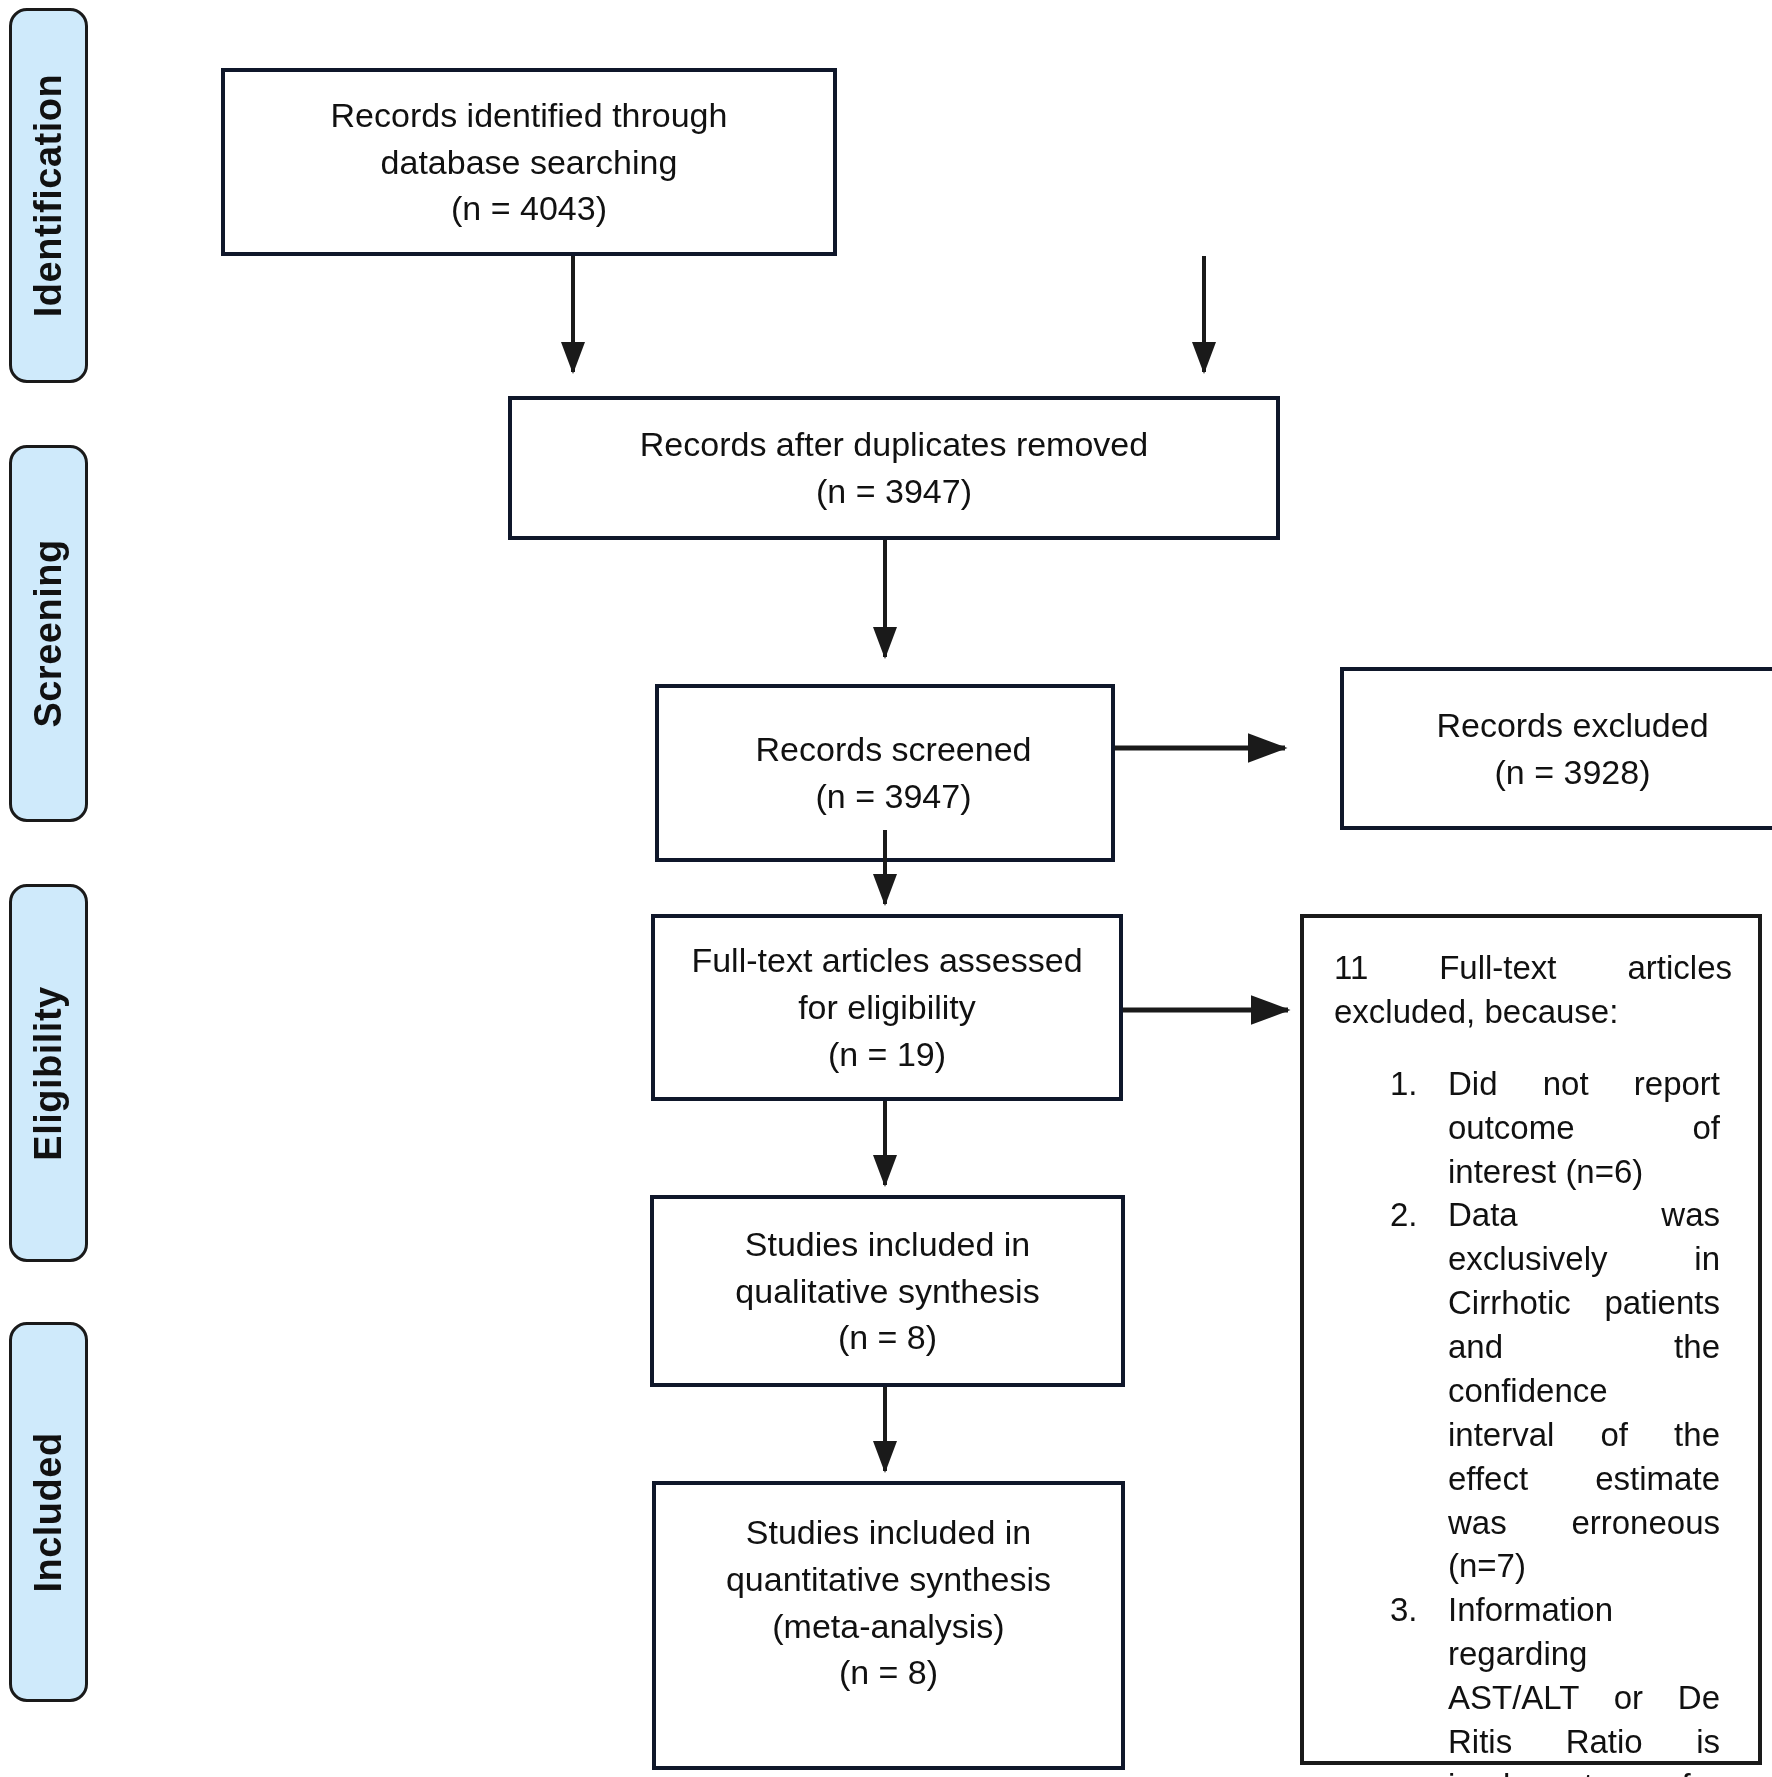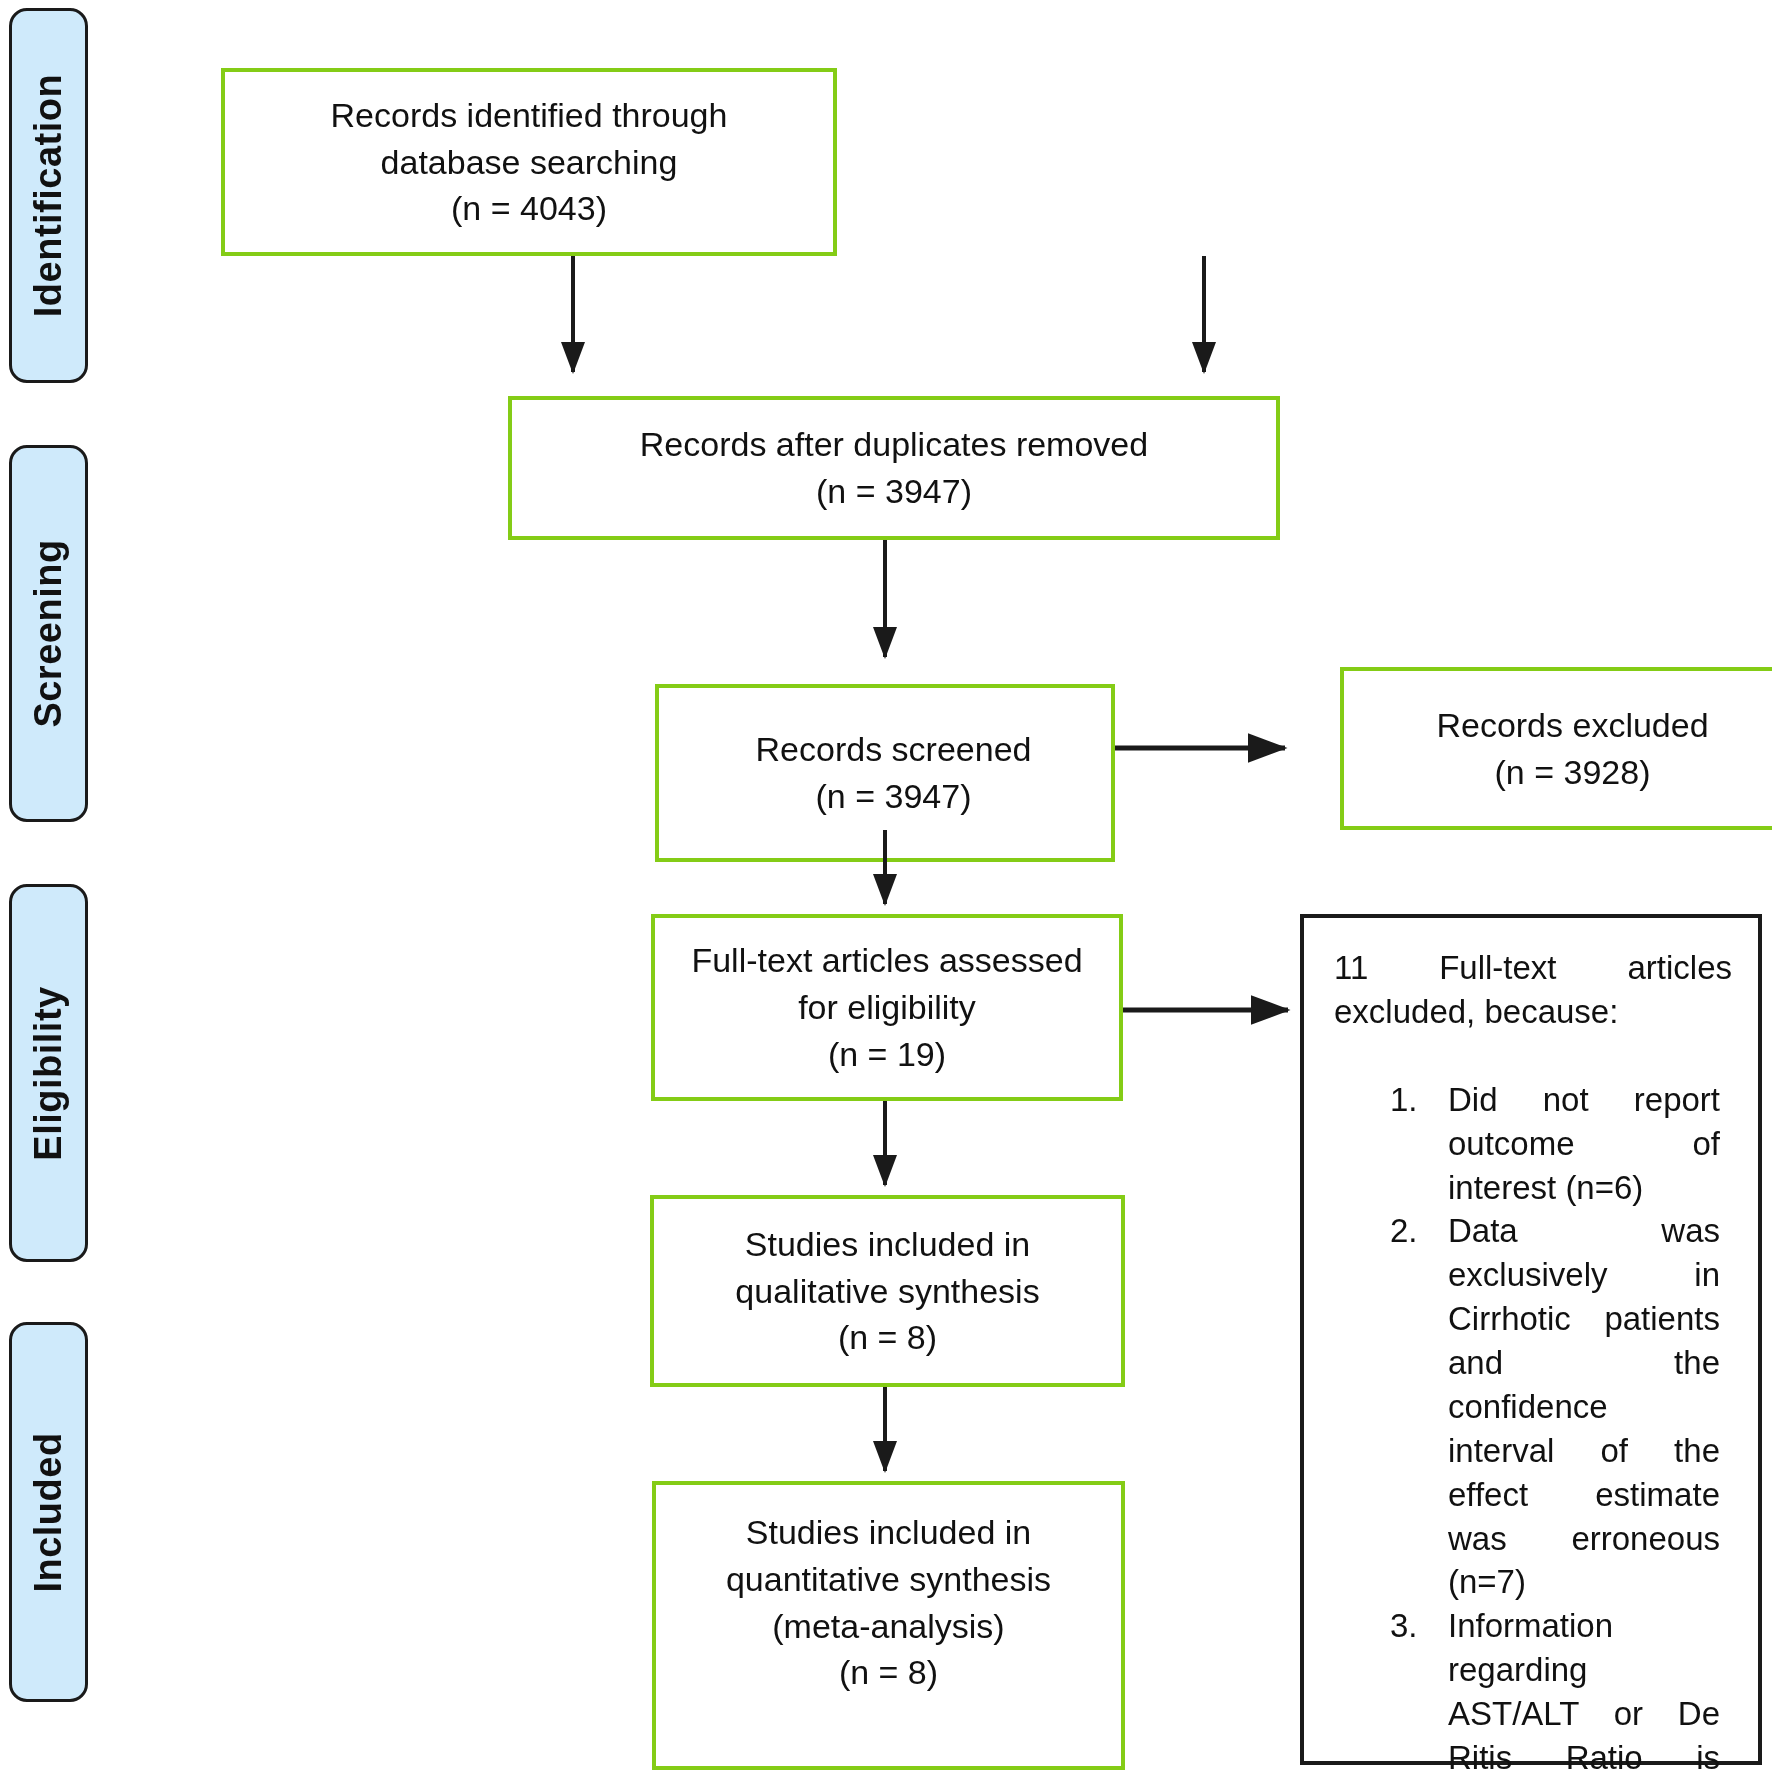--- a/index.html
+++ b/index.html
@@ -36,21 +36,21 @@
   }
   #band-identification { top: 8px;    height: 375px; }
   #band-screening      { top: 445px;  height: 377px; }
   #band-eligibility    { top: 884px;  height: 378px; }
   #band-included       { top: 1322px; height: 380px; }
 
   
   .fbox {
     position: absolute;
     background: #ffffff;
-    border: 4px solid #84cc16;
+    border: 4px solid #0f172a;
     box-sizing: border-box;
     display: flex;
     align-items: center;
     justify-content: center;
     text-align: center;
     font-size: 34px;
     line-height: 1.38;
     white-space: pre-line;
     color: #111111;
   }
@@ -70,21 +70,21 @@
     background: #ffffff;
     border: 4px solid #1a1a1a;
     box-sizing: border-box;
     padding: 28px 26px 0 30px;
     font-size: 33px;
     line-height: 1.33;
     color: #111111;
   }
   #box-reasons .reasons-heading {
     text-align: justify;
-    margin: 0 0 44px 0;
+    margin: 0 0 28px 0;
   }
   #box-reasons ol {
     margin: 12px;
     padding: 0 0 0 102px;
     list-style: none;
     counter-reset: reason;
   }
   #box-reasons li {
     counter-increment: reason;
     position: relative;

